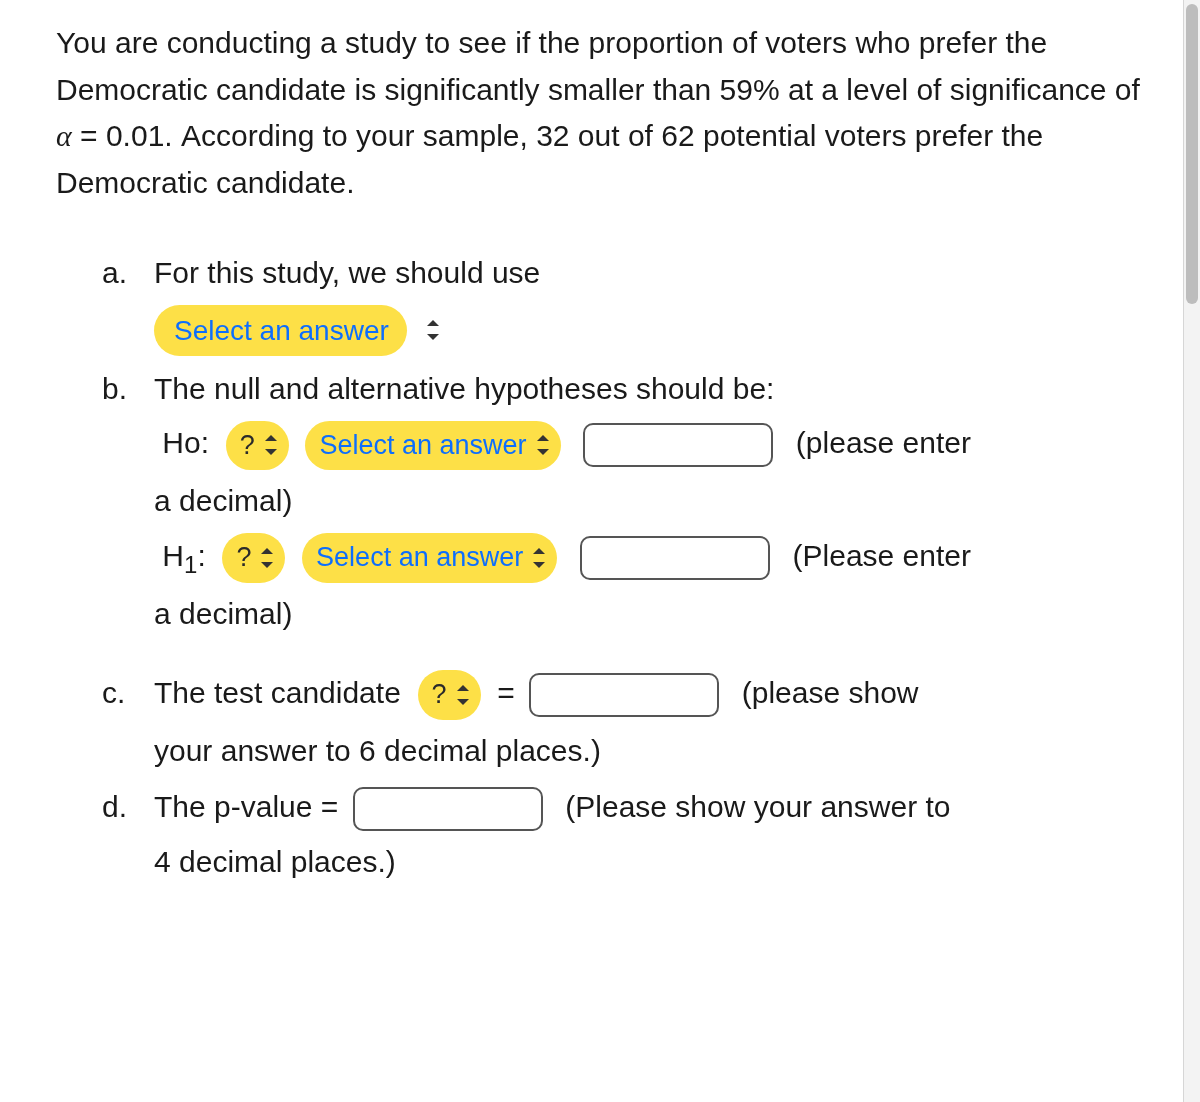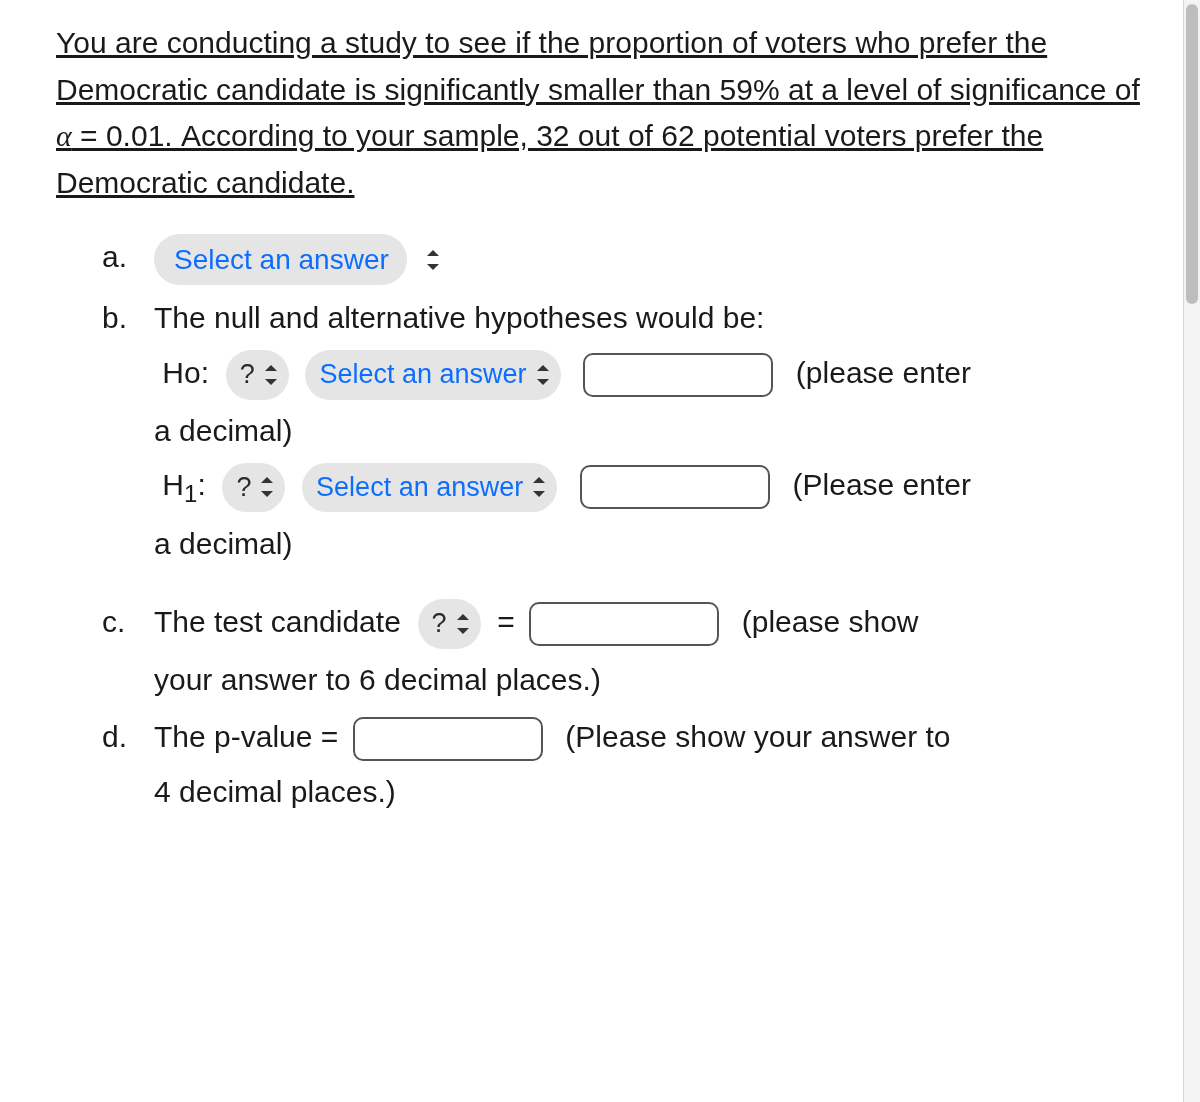--- a/index.html
+++ b/index.html
@@ -24,22 +24,21 @@
   }
   .scrollbar-thumb{
     position:absolute;
     left:2px;right:2px;
     top:4px;
     height:300px;
     background:#bdbdbd;
     border-radius:6px;
   }
   .intro{
-    margin-bottom:28px;
-    text-decoration:underline;
+    margin-bottom:44px;
   }
   ol.main{
     list-style:none;
     padding:0 0 0 46px;
     margin:0;
   }
   ol.main>li{
     position:relative;
     padding-left:52px;
     margin-bottom:10px;
@@ -48,21 +47,21 @@
     position:absolute;
     left:0;
     top:0;
   }
   .sub-indent{
     padding-left:0px;
   }
   .pill{
     display:inline-flex;
     align-items:center;
-    background:#e5e5e5;
+    background:#fde047;
     border-radius:999px;
     padding:4px 18px 4px 20px;
     color:#0d6efd;
     font-size:28px;
     gap:14px;
     vertical-align:middle;
   }
   .pill.small{
     padding:4px 12px 4px 14px;
     font-size:27px;
@@ -122,31 +121,32 @@
 <body>
 
 <div class="intro">
   You are conducting a study to see if the proportion of voters who prefer the Democratic candidate is significantly smaller than 59% at a level of significance of <span class="alpha">α</span> = 0.01. According to your sample, 32 out of 62 potential voters prefer the Democratic candidate.
 </div>
 
 <ol class="main">
 
   <li>
     <span class="marker">a.</span>
+    <span>For this study, we should use</span>
     <div class="row sub-indent">
       <span class="pill">
         <span class="lbl">Select an answer</span>
       </span>
       <span class="caret out"></span>
     </div>
   </li>
 
   <li>
     <span class="marker">b.</span>
-    <span>The null and alternative hypotheses would be:</span>
+    <span>The null and alternative hypotheses should be:</span>
 
     <div class="row sub-indent">
       &nbsp;<span>Ho:</span>
       &nbsp;<span class="pill small q">
         <span class="lbl">?</span>
         <span class="caret"></span>
       </span>
       &nbsp;<span class="pill small">
         <span class="lbl">Select an answer</span>
         <span class="caret"></span>

